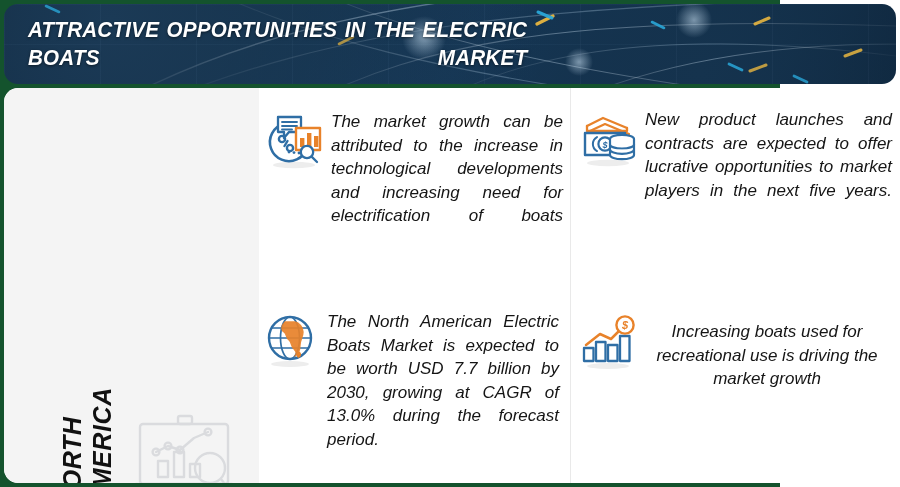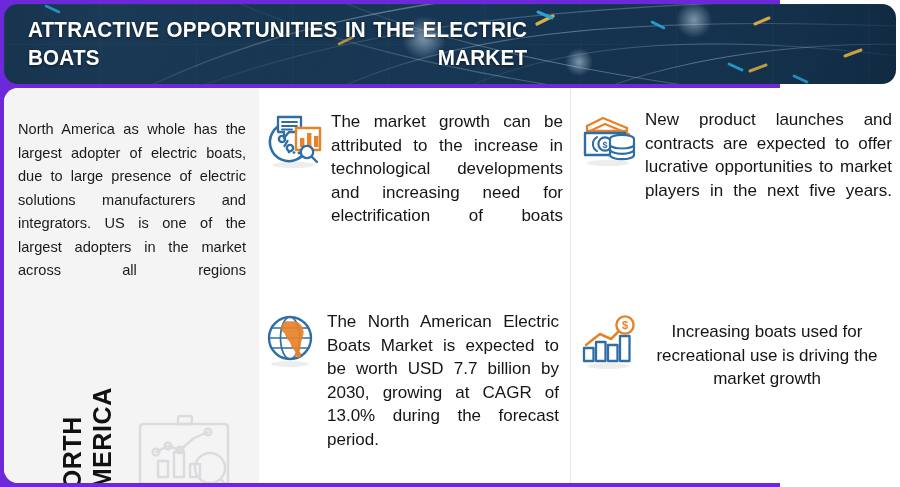--- a/index.html
+++ b/index.html
@@ -9,21 +9,22 @@
     height: 487px;
     background: #ffffff;
     font-family: "Liberation Sans", sans-serif;
     overflow: hidden;
   }
 
   #canvas {
     position: relative;
     width: 780px;
     height: 487px;
-    background: #6d28d9;
+    background: #14532d;
+    font-style: italic;
   }
 
   
   .header {
     position: absolute;
     left: 4px;
     top: 4px;
     width: 892px;
     height: 80px;
     border-radius: 14px;
@@ -241,21 +242,20 @@
         <line x1="42" y1="2" x2="55" y2="8" stroke="#2aa7d8" stroke-width="2.6" opacity=".8"></line>
       </g>
     </svg>
 
     <div class="hdr-title">ATTRACTIVE OPPORTUNITIES IN THE ELECTRIC BOATS MARKET</div>
   </div>
 
   <div class="panel">
 
     <div class="left-col">
-      <div class="left-text">North America as whole has the largest adopter of electric boats, due to large presence of electric solutions manufacturers and integrators. US is one of the largest adopters in the market across all regions</div>
 
       <div class="region-label">
         <span>NORTH</span>
         <span>AMERICA</span>
       </div>
 
       <div class="board-icon">
         <svg viewBox="0 0 120 110" fill="none" stroke="#d7d9dc" stroke-width="2.4" stroke-linecap="round" stroke-linejoin="round">
           <rect x="12" y="18" width="88" height="60" rx="3"></rect>
           <rect x="50" y="10" width="14" height="8" rx="2"></rect>

